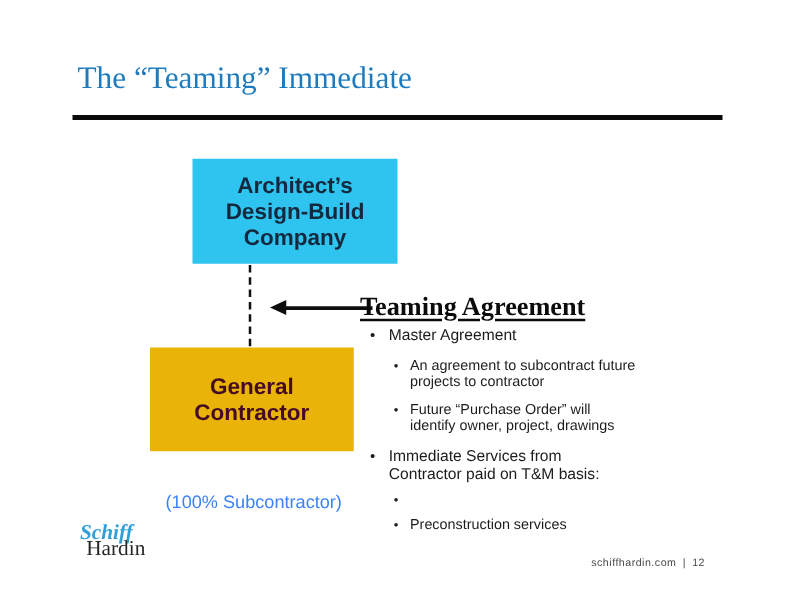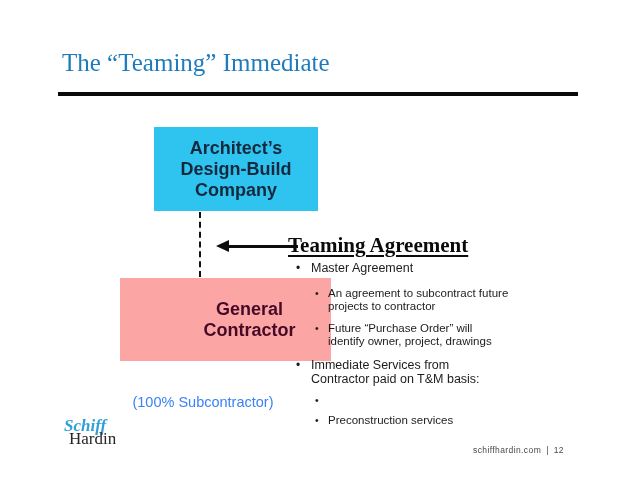--- a/index.html
+++ b/index.html
@@ -56,23 +56,22 @@
   .architect-box {
     left: 118px; top: 127px;
     width: 164px; height: 84px;
     background: #2fc3f0;
     color: #14293e;
     margin-left: 36px;
   }
   .contractor-box {
     left: 120px; top: 278px;
     width: 163px; height: 83px;
-    background: #fca5a5;
+    background: #eab308;
     color: #440a26;
-    padding-left: 48px;
   }
 
   .dashed-connector {
     position: absolute;
     left: 199px;
     top: 212px;
     height: 65px;
     width: 0;
     border-left: 2.5px dashed #111111;
   }

